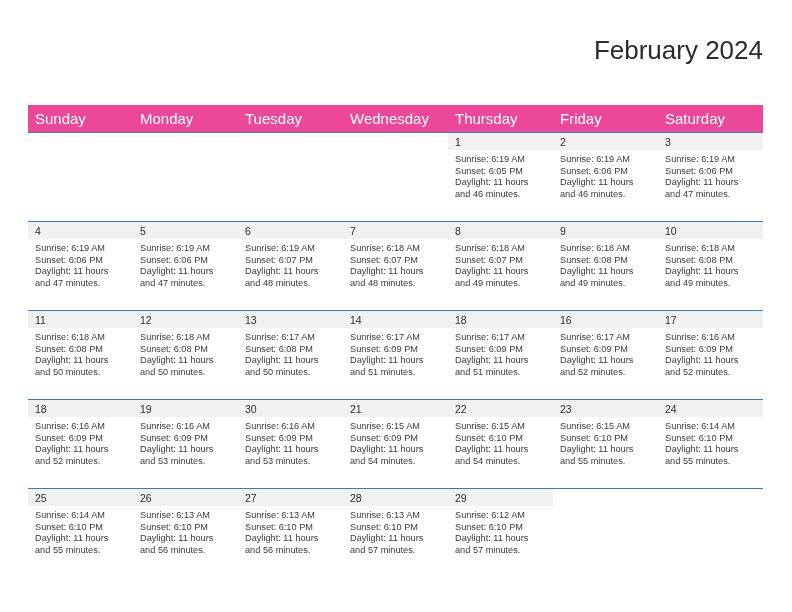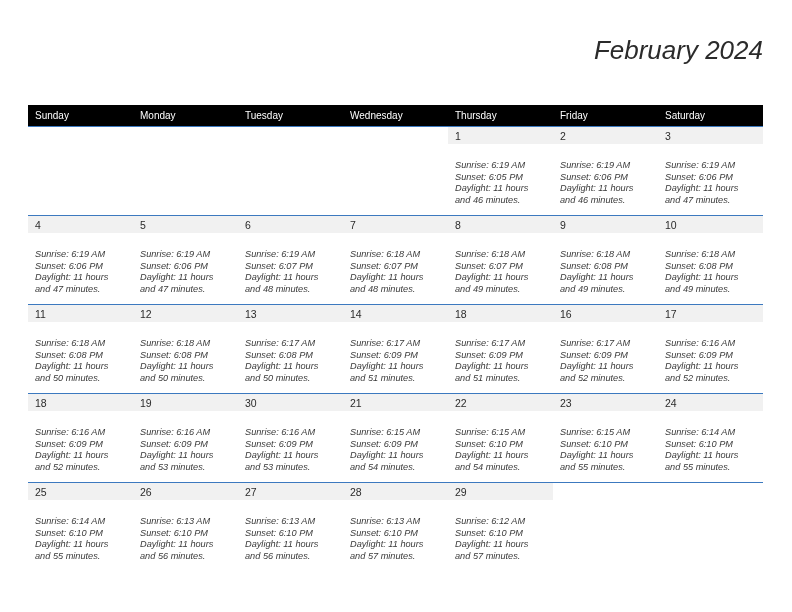--- a/index.html
+++ b/index.html
@@ -66,21 +66,20 @@
     line-height: 24px;
     color: #1e7bc4;
     letter-spacing: 0.1px;
   }
 
   .title-block {
     position: absolute;
     right: 0;
     top: 0;
     text-align: left;
-    font-style: italic;
   }
 
   .cal-title {
     font-size: 26px;
     line-height: 32px;
     color: #2b2b2b;
     font-weight: normal;
     white-space: nowrap;
   }
 
@@ -96,23 +95,23 @@
   .calendar {
     position: absolute;
     left: 28px;
     top: 105px;
     width: 735px;
     border-collapse: collapse;
     table-layout: fixed;
   }
 
   .calendar th {
-    background: #000000;
+    background: #ec4899;
     color: #ffffff;
-    font-size: 10px;
+    font-size: 15px;
     font-weight: normal;
     text-align: left;
     padding: 5px 0 5px 7px;
     height: 21px;
     border: none;
   }
 
   .calendar td {
     vertical-align: top;
     padding: 0;
@@ -129,25 +128,24 @@
   .daynum-band {
     background: #f1f1f1;
     height: 17px;
     padding: 1px 0 0 7px;
     font-size: 10.5px;
     line-height: 16px;
     color: #2b2b2b;
   }
 
   .cell-body {
-    padding: 16px 6px 0 7px;
+    padding: 4px 6px 0 7px;
     font-size: 9.2px;
     line-height: 11.6px;
     color: #3a3a3a;
-    font-style: italic;
   }
 
   .cell-body div { white-space: nowrap; }
 </style>
 </head>
 <body>
 
 <div class="page">
 
   <div class="header">

